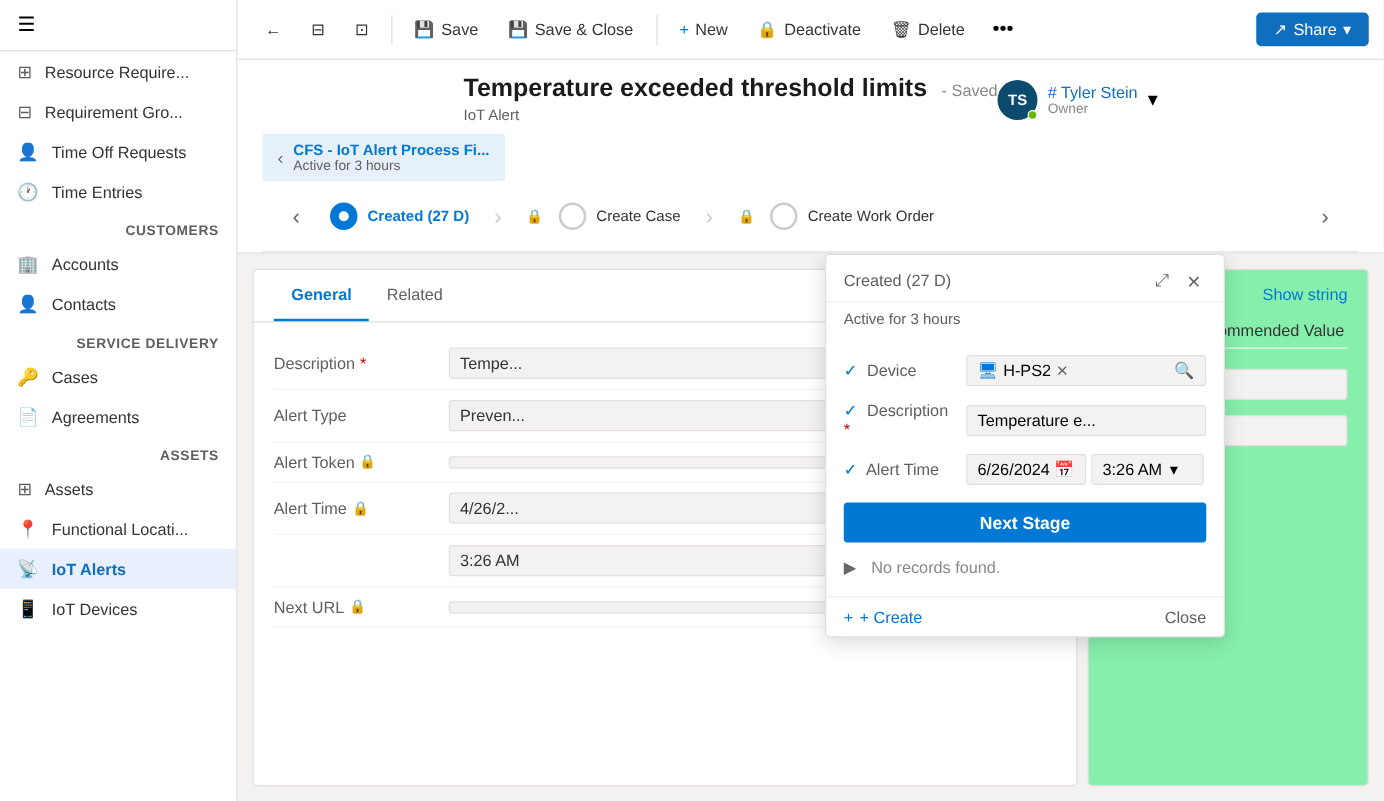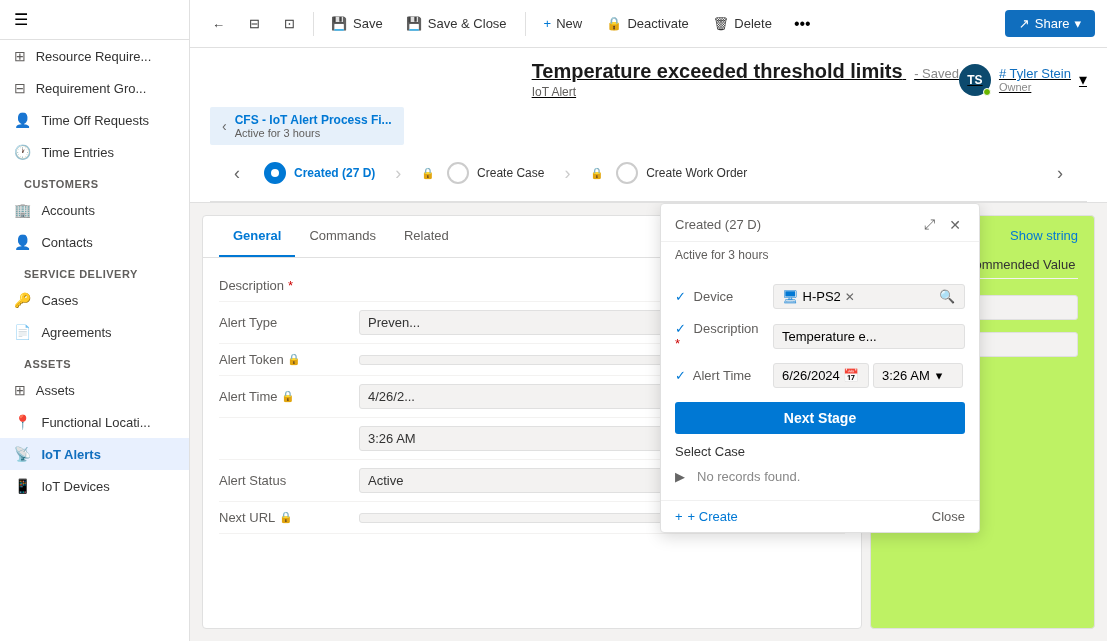--- a/index.html
+++ b/index.html
@@ -26,26 +26,27 @@
       align-items: center;
       padding: 8px 14px;
       gap: 10px;
       cursor: pointer;
       color: #333;
       font-size: 13px;
     }
     .sidebar-item.active { background: #e8f0fe; color: #106ebe; font-weight: 600; }
     .sidebar-item .icon { font-size: 14px; color: #605e5c; }
     .sidebar-section-label {
-      padding: 10px 14px 4px 24px;
+      padding: 10px 14px 4px 12px;
       font-size: 11px;
       font-weight: 600;
       color: #605e5c;
       text-transform: uppercase;
       letter-spacing: 0.5px;
+      text-align: right;
     }
 
     
     .main {
       flex: 1;
       display: flex;
       flex-direction: column;
       overflow: hidden;
     }
 
@@ -83,22 +84,21 @@
 
     
     .page-header {
       background: #fff;
       padding: 12px 20px 0 20px;
       border-bottom: 1px solid #e0e0e0;
     }
     .page-title-row {
       display: flex;
       align-items: center;
-      justify-content: flex-end;
-      text-decoration: underline;
+      justify-content: center;
     }
     .page-title {
       font-size: 20px;
       font-weight: 600;
       color: #1b1b1b;
     }
     .page-saved { color: #888; font-size: 13px; margin-left: 8px; }
     .page-subtitle { font-size: 12px; color: #605e5c; margin-top: 2px; }
     .owner-section {
       display: flex;
@@ -342,21 +342,21 @@
     }
     .close-btn {
       background: none; border: none; cursor: pointer;
       color: #605e5c; font-size: 13px;
     }
 
     
     .right-panel {
       flex: 1;
       margin: 12px 12px 12px 8px;
-      background: #bef264;
+      background: #86efac;
       border: 1px solid #e0e0e0;
       border-radius: 4px;
       overflow: hidden;
       padding: 12px 16px;
     }
     .show-string-link { color: #0078d4; font-size: 13px; cursor: pointer; text-decoration: none; }
     .right-row {
       padding: 6px 0;
       border-bottom: 1px solid #f3f2f1;
       font-size: 13px;
@@ -521,29 +521,29 @@
         <button class="stage-nav-btn" style="margin-left:auto;">›</button>
       </div>
     </div>
   </div>
 
   <div class="content-area">
 
     <div class="form-panel">
       <div class="form-tabs">
         <div class="form-tab active">General</div>
-        <div class="form-tab">Commands</div>
         <div class="form-tab">Related</div>
       </div>
       <div class="form-body">
         <div class="form-row">
           <div class="form-label">
             <span>Description</span>
             <span class="required">*</span>
           </div>
+          <div class="form-value">Tempe...</div>
         </div>
         <div class="form-row">
           <div class="form-label">
             <span>Alert Type</span>
           </div>
           <div class="form-value">Preven...</div>
         </div>
         <div class="form-row">
           <div class="form-label">
             <span>Alert Token</span>
@@ -554,26 +554,20 @@
         <div class="form-row">
           <div class="form-label">
             <span>Alert Time</span>
             <span class="lock-icon">🔒</span>
           </div>
           <div class="form-value">4/26/2...</div>
         </div>
         <div class="form-row">
           <div class="form-label"></div>
           <div class="form-value">3:26 AM</div>
-        </div>
-        <div class="form-row">
-          <div class="form-label">
-            <span>Alert Status</span>
-          </div>
-          <div class="form-value">Active</div>
         </div>
         <div class="form-row">
           <div class="form-label">
             <span>Next URL</span>
             <span class="lock-icon">🔒</span>
           </div>
           <div class="form-value readonly"></div>
         </div>
       </div>
     </div>
@@ -628,21 +622,20 @@
             </div>
             <div class="popup-time-field">
               <span>3:26 AM</span>
               <span>▾</span>
             </div>
           </div>
         </div>
 
         <button class="next-stage-btn">Next Stage</button>
 
-        <div class="select-case-label">Select Case</div>
         <div style="display:flex;align-items:center;gap:4px;padding:4px 0;">
           <span style="color:#666;">▶</span>
           <span class="no-records">No records found.</span>
         </div>
       </div>
       <div class="popup-footer">
         <button class="create-btn">
           <span>+</span>
           <span style="color:#0078d4;font-size:13px;">+ Create</span>
         </button>

